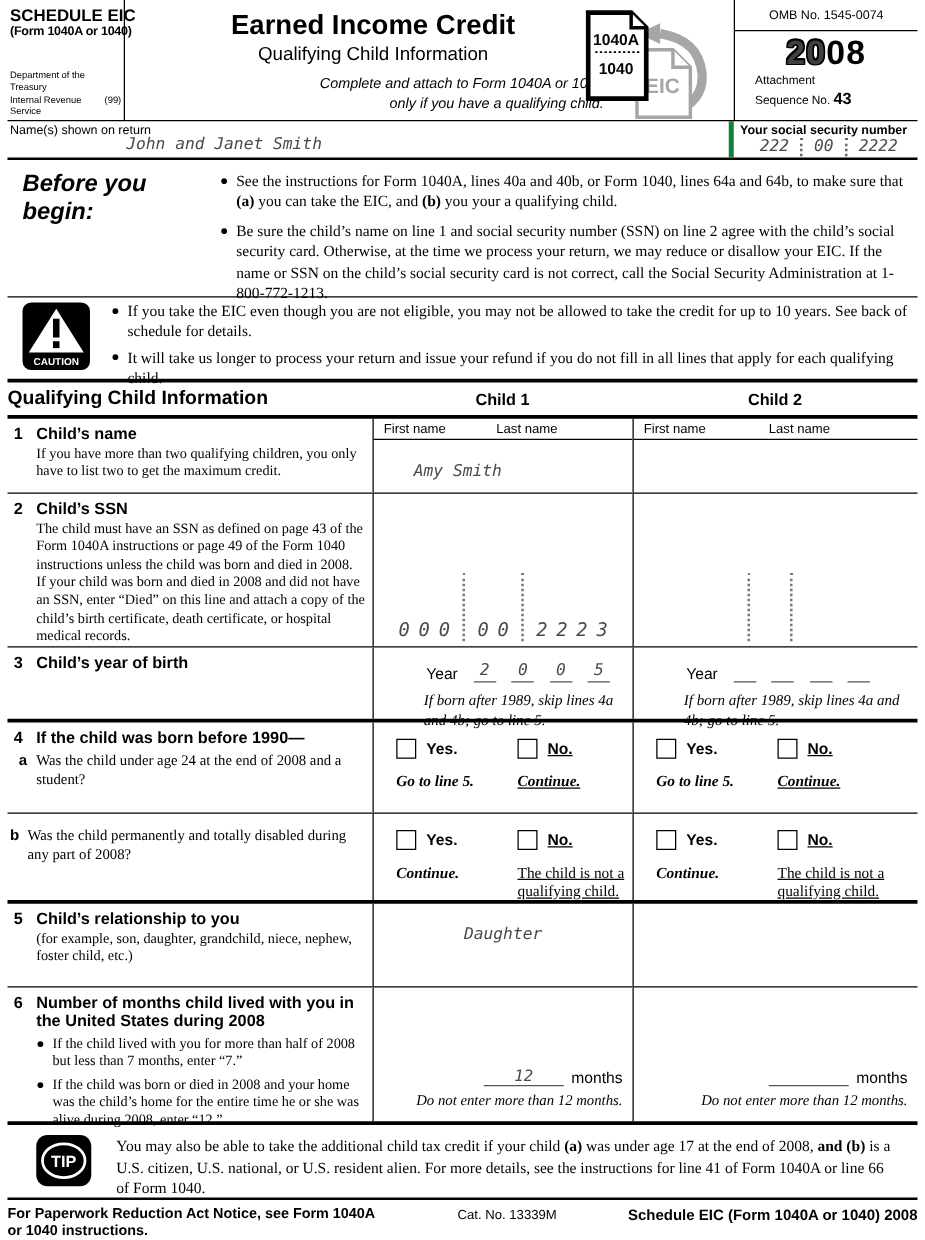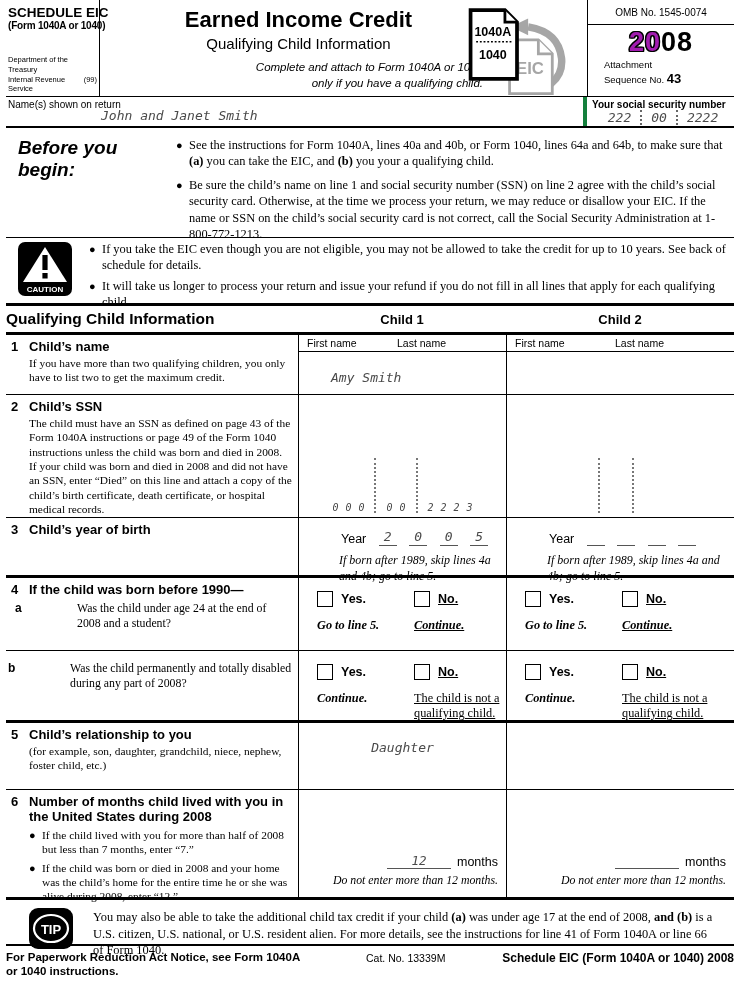--- a/index.html
+++ b/index.html
@@ -17,21 +17,21 @@
   .hdr-left .dept .n99 { float:right; }
   .hdr-center { flex:1; position:relative; padding-top:7px; }
   .hdr-title { text-align:center; padding:0 100px 0 10px; font:bold 22px "Liberation Sans", sans-serif; }
   .hdr-sub { text-align:center; padding:2px 100px 0 10px; font:15px "Liberation Sans", sans-serif; }
   .attach-note { text-align:right; margin:8px 104px 0 0; font:italic 11.5px/1.35 "Liberation Sans", sans-serif; }
   .hdr-icon { position:absolute; right:18px; top:6px; }
   .hdr-right { width:147px; border-left:1px solid #000; }
   .omb { height:25px; border-bottom:1px solid #000; text-align:center; padding-top:7px;
          font:10px "Liberation Sans", sans-serif; }
   .year { text-align:center; margin-top:2px; font:bold 27px "Liberation Sans", sans-serif; letter-spacing:1px; }
-  .y20 { color:#a21caf; text-shadow:-1.2px -1.2px 0 #000, 1.2px -1.2px 0 #000, -1.2px 1.2px 0 #000,
+  .y20 { color:#404040; text-shadow:-1.2px -1.2px 0 #000, 1.2px -1.2px 0 #000, -1.2px 1.2px 0 #000,
          1.2px 1.2px 0 #000, -1.2px 0 0 #000, 1.2px 0 0 #000, 0 -1.2px 0 #000, 0 1.2px 0 #000; }
   .attachseq { font:9.5px/1.25 "Liberation Sans", sans-serif; margin:1px 0 0 16px; }
   .attachseq b { font-size:13px; }
 
   
   .namerow { display:flex; height:31px; border-bottom:2px solid #000; }
   .namerow .nl { flex:1; position:relative;text-decoration:underline; }
   .nl-label { position:absolute; left:2px; top:2px; font:10px "Liberation Sans", sans-serif; }
   .nl-value { position:absolute; left:95px; bottom:3px; font-size:13px; }
   .namerow .nr { width:151px; border-left:4px solid #15803d; padding:2px 0 0 5px; }
@@ -65,30 +65,30 @@
   .c2 { width:228px; border-left:1px solid #000; position:relative; }
   .r1 { height:60px; } .r2 { height:123px; } .r3 { height:60px; }
   .r4a { height:73px; } .r4b { height:72px; } .r5 { height:67px; } .r6 { height:110px; }
 
   .lblhead { display:flex; }
   .num { width:21px; flex:none; padding-left:3px; font:bold 13px "Liberation Sans", sans-serif; }
   .ttl { font:bold 13px "Liberation Sans", sans-serif; flex:1; }
   .note { margin-left:21px; margin-top:2px; font:11.4px/1.26 "Liberation Serif", serif; }
   .subq { display:flex; margin-top:4px; }
   .ltr { width:14px; flex:none; margin-left:7px; font:bold 12px "Liberation Sans", sans-serif; }
-  .qtext { flex:1; font:11.8px/1.25 "Liberation Serif", serif;margin-left:48px; }
+  .qtext { flex:1; font:11.8px/1.25 "Liberation Serif", serif; }
 
   .nhdr { display:flex; height:17px; border-bottom:1px solid #000; padding:2px 0 0 8px;
           font:10.5px "Liberation Sans", sans-serif; }
   .nhdr span:first-child { width:90px; }
   .c2 .nhdr span:first-child { width:100px; }
   .nval { padding:18px 0 0 32px; font-size:13px; }
 
   .ssnwrap { position:absolute; left:0; right:0; bottom:4px; display:flex; justify-content:center; align-items:flex-end; }
-  .sg { font-size:10px; letter-spacing:7px; padding:0 3px 0 10px; }
+  .sg { font-size:15px; letter-spacing:7px; padding:0 3px 0 10px; }
   .sg.e1 { width:58px; } .sg.e2 { width:32px; } .sg.e3 { width:68px; }
   .sdiv { border-left:2px dotted #777; height:55px; flex:none; }
 
   .yrow { padding:11px 0 0 42px; font:12.5px "Liberation Sans", sans-serif; }
   .yd { display:inline-block; width:18px; margin-left:9px; border-bottom:1.3px solid #555;
         text-align:center; height:17px; font-size:13px; vertical-align:bottom; }
   .yhint { font:italic 12px/1.3 "Liberation Serif", serif; margin:7px 10px 0 40px; }
 
   .cks { display:flex; padding:13px 0 0 18px; }
   .ckg { width:97px; flex:none; }
@@ -102,21 +102,21 @@
   .relval { text-align:center; padding-top:17px; font-size:13px; }
 
   .mcell { display:flex; flex-direction:column; justify-content:flex-end; align-items:flex-end;
            height:100%; padding:0 8px 9px 0; }
   .mline { display:flex; align-items:flex-end; }
   .mval { width:64px; border-bottom:1.3px solid #555; text-align:center; font-size:12.5px; height:16px; }
   .mlab { margin-left:6px; font:12.5px "Liberation Sans", sans-serif; }
   .mhint { font:italic 11.8px "Liberation Serif", serif; margin-top:4px; }
 
   
-  .tiprow { height:44px; display:flex; padding:7px 0 0 22px; }
+  .tiprow { height:58px; display:flex; padding:7px 0 0 22px; }
   .tiptext { margin-left:19px; width:624px; font:12.4px/1.35 "Liberation Serif", serif; padding-top:2px; }
   .footer { height:34px; border-top:2px solid #000; display:flex; padding-top:4px; }
   .f-left { width:316px; font:bold 11.5px/1.25 "Liberation Sans", sans-serif; }
   .f-center { margin-left:44px; font:10.5px "Liberation Sans", sans-serif; padding-top:2px; }
   .f-right { flex:1; text-align:right; font:bold 12px "Liberation Sans", sans-serif; padding-top:1px; }
 </style>
 </head>
 <body>
 
 <div class="page">

